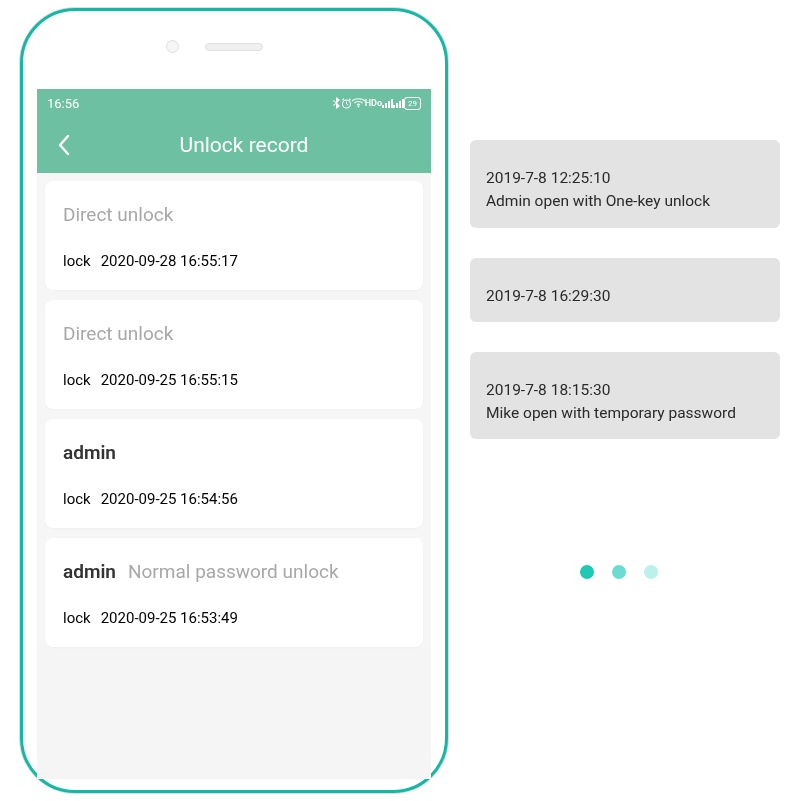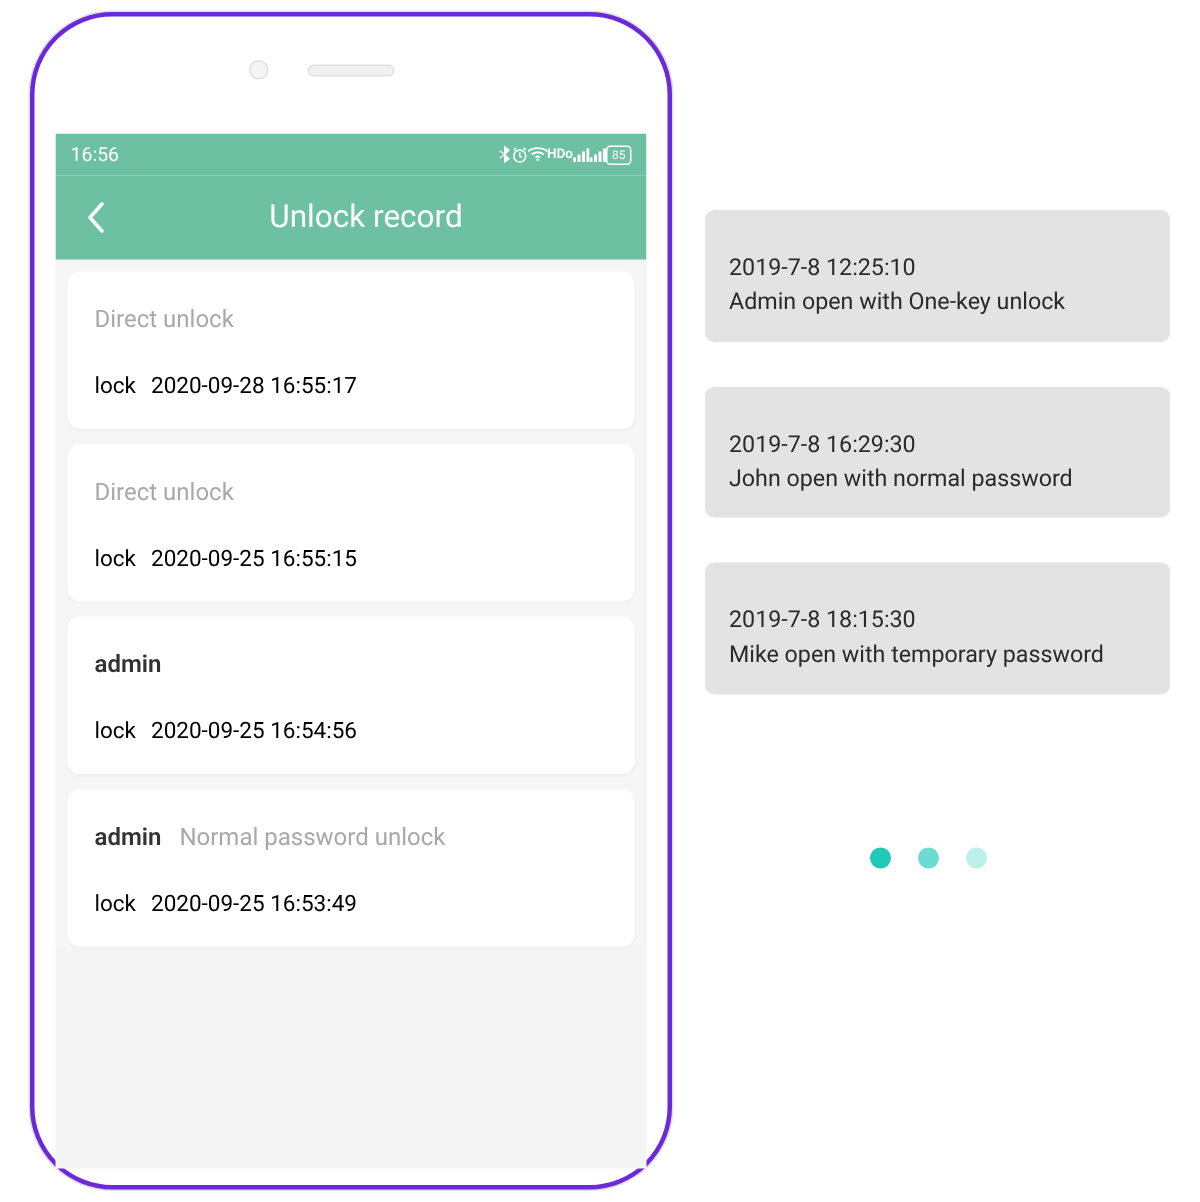--- a/index.html
+++ b/index.html
@@ -14,21 +14,21 @@
     font-family: -apple-system, BlinkMacSystemFont, "Segoe UI", Roboto, sans-serif;
     position: relative;
     overflow: hidden;
   }
   .phone-frame {
     position: absolute;
     left: 20px;
     top: 8px;
     width: 428px;
     height: 785px;
-    border: 3px solid #6d28d9;
+    border: 3px solid #14b8a6;
     border-radius: 55px;
     background: #ffffff;
     box-shadow: 0 0 0 1px #ddd;
   }
   .phone-top {
     height: 78px;
     position: relative;
   }
   .speaker {
     position: absolute;
@@ -126,21 +126,21 @@
     background: #ffffff;
     border-radius: 8px;
     padding: 22px 18px 20px 18px;
     margin-bottom: 10px;
     box-shadow: 0 1px 2px rgba(0,0,0,0.03);
   }
   .record-top {
     display: flex;
     align-items: center;
     gap: 12px;
-    font-size: 16px;
+    font-size: 19px;
     margin-bottom: 26px;
   }
   .record-user {
     color: #333;
     font-weight: 600;
   }
   .record-type {
     color: #a8a8a8;
     font-weight: 400;
   }
@@ -234,21 +234,21 @@
             </svg>
         </span>
         <span>
           <svg width="11" height="10" viewBox="0 0 11 10">
               <rect x="0" y="7" width="2" height="3" fill="#fff"></rect>
               <rect x="3" y="5" width="2" height="5" fill="#fff"></rect>
               <rect x="6" y="3" width="2" height="7" fill="#fff"></rect>
               <rect x="9" y="1" width="2" height="9" fill="#fff"></rect>
             </svg>
         </span>
-        <span class="status-battery">85</span>
+        <span class="status-battery">29</span>
       </div>
     </div>
 
     <div class="header-bar">
       <div class="back-button">
         <svg width="14" height="22" viewBox="0 0 14 22">
           <path d="M11 2 L3 11 L11 20" stroke="#ffffff" stroke-width="2.4" fill="none" stroke-linecap="round" stroke-linejoin="round"></path>
         </svg>
       </div>
       <div class="header-title">Unlock record</div>
@@ -299,21 +299,20 @@
   </div>
 </div>
 
 <div class="notifications">
   <div class="notif">
     <span class="notif-time">2019-7-8 12:25:10</span>
     <span class="notif-msg">Admin open with One-key unlock</span>
   </div>
   <div class="notif">
     <span class="notif-time">2019-7-8 16:29:30</span>
-    <span class="notif-msg">John open with normal password</span>
   </div>
   <div class="notif">
     <span class="notif-time">2019-7-8 18:15:30</span>
     <span class="notif-msg">Mike open with temporary password</span>
   </div>
 </div>
 
 <div class="pager">
   <div class="pager-dot" style="background:#1fc9b4"></div>
   <div class="pager-dot" style="background:#6bdcd1"></div>

